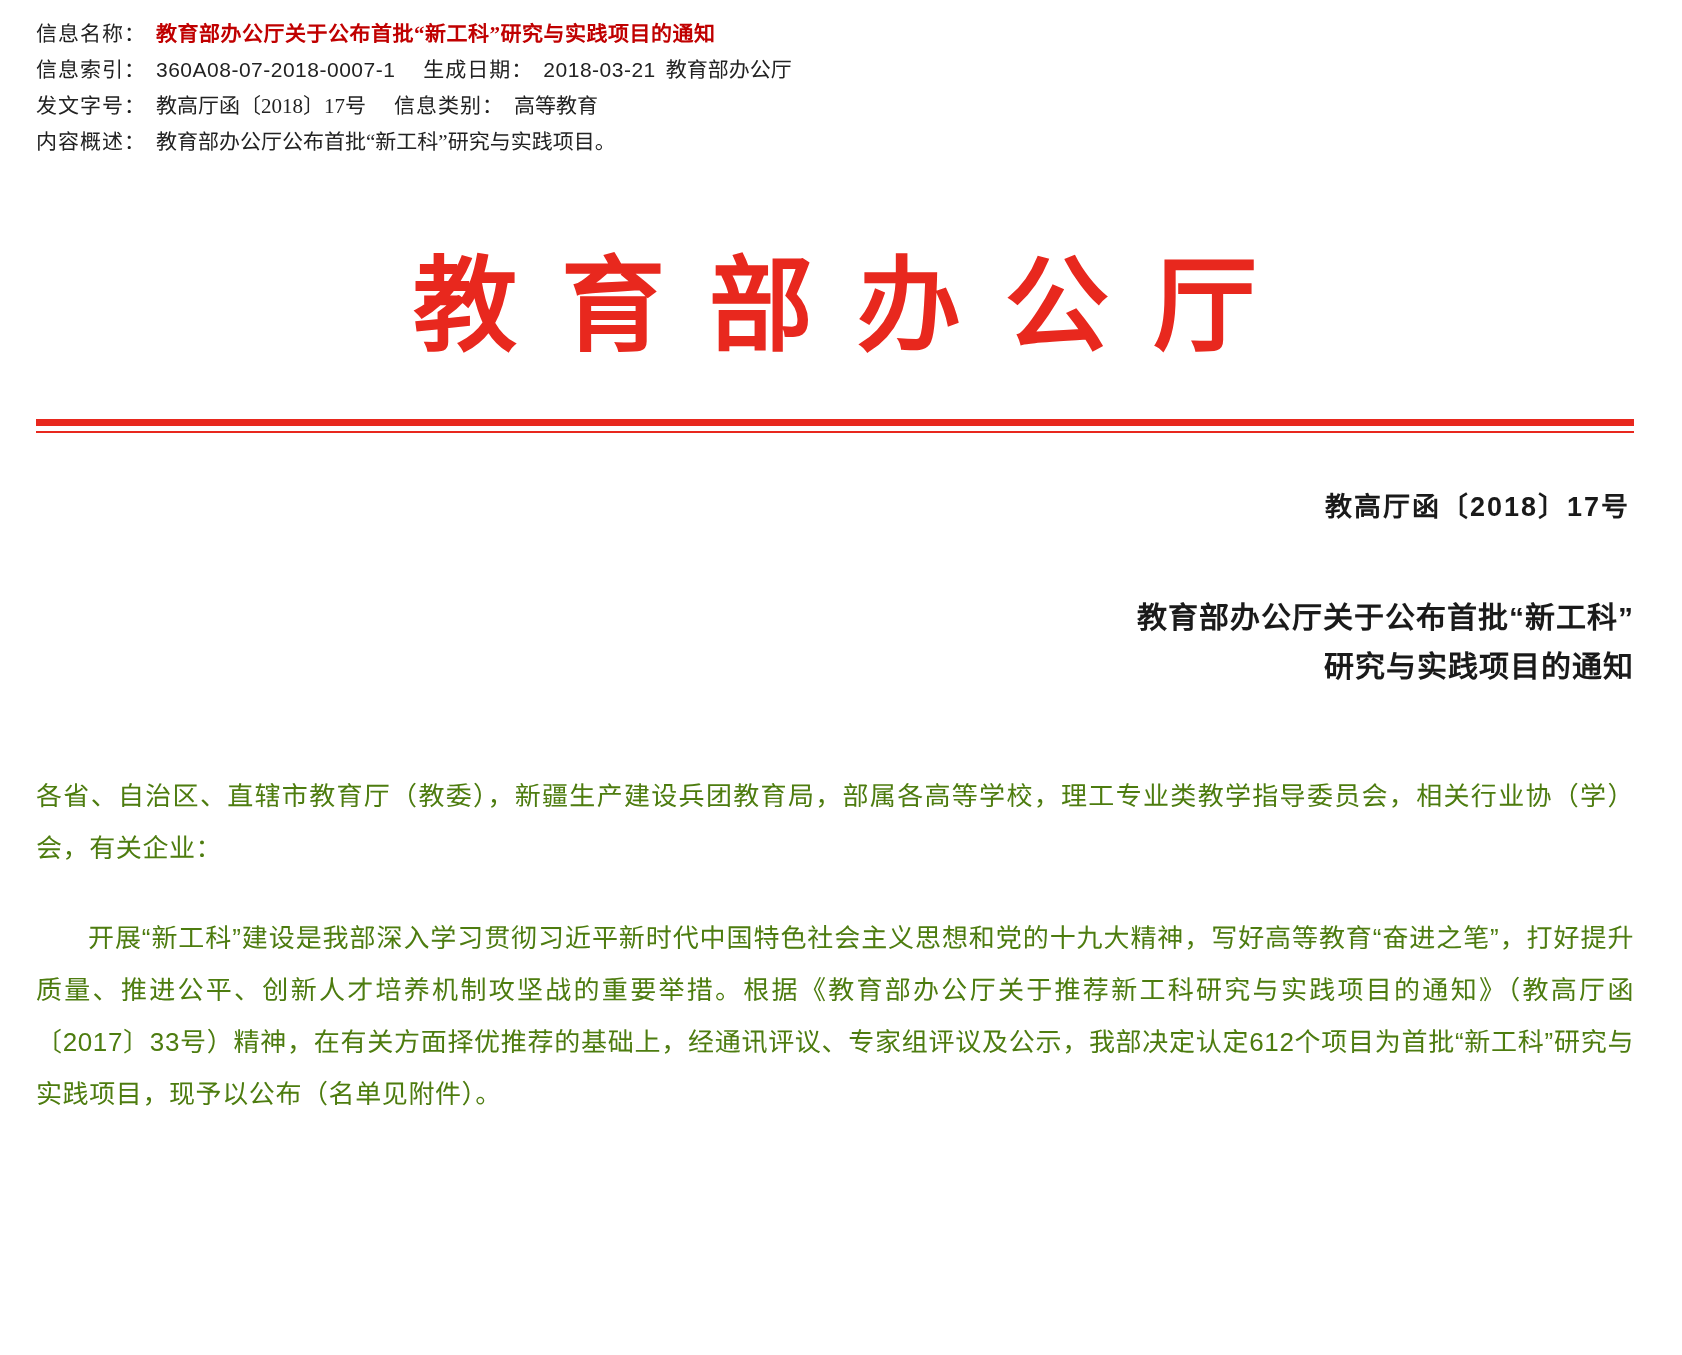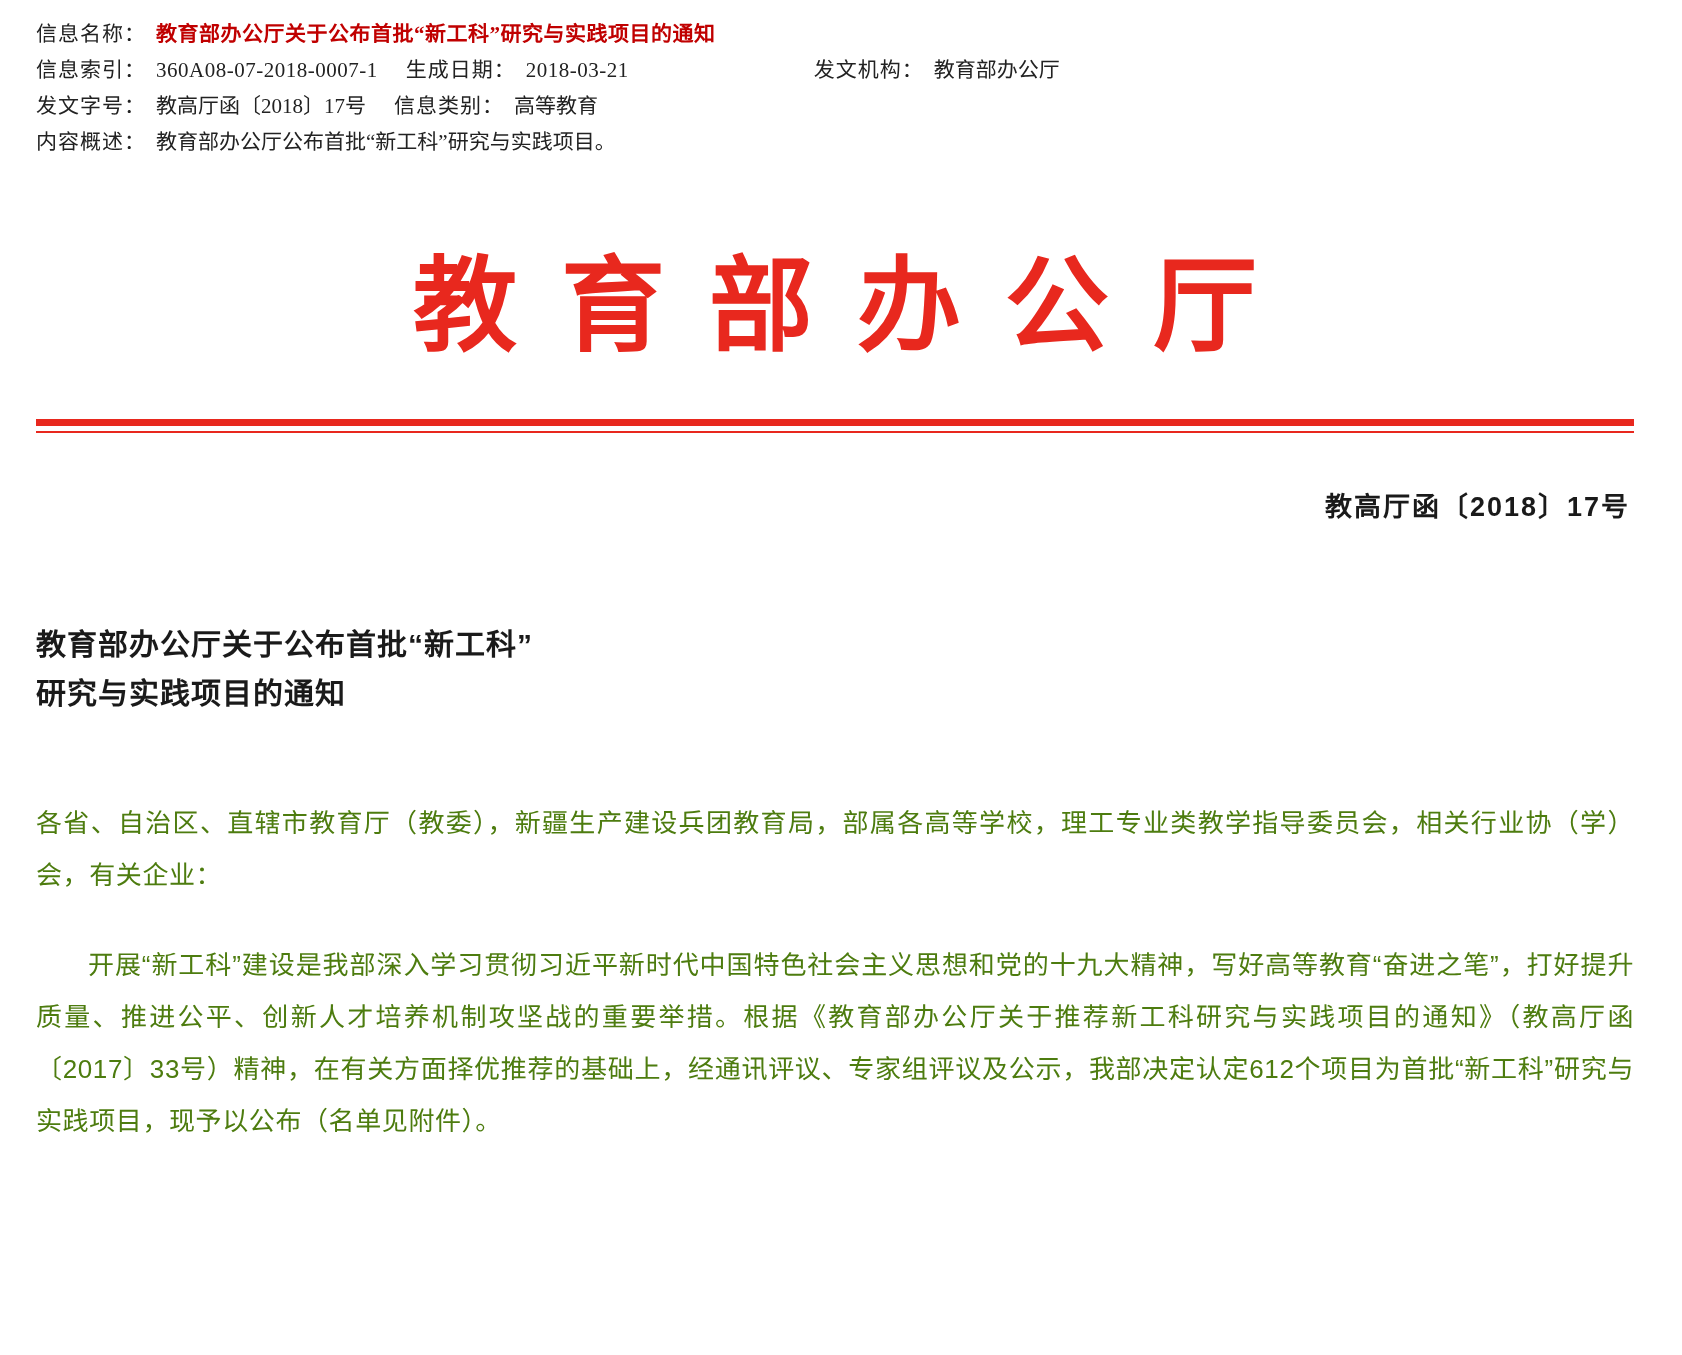--- a/index.html
+++ b/index.html
@@ -48,21 +48,21 @@
     letter-spacing: 0.5px;
   }
   .meta-col-2 {
     padding-left: 28px;
     text-align: right;
   }
   .meta-col-3 {
     padding-left: 185px;
   }
   .mono-ish {
-    font-family: Liberation Serif, serif;
+    font-family: Liberation Sans, sans-serif;
     letter-spacing: 0.5px;
   }
 
   
   .masthead {
     margin-top: 95px;
     text-align: center;
     color: #e8281e;
     font-family: "Liberation Serif", "DejaVu Serif", serif;
     font-weight: bold;
@@ -91,22 +91,22 @@
     text-align: right;
     font-size: 27px;
     font-weight: bold;
     letter-spacing: 2px;
     font-family: "Liberation Sans", "DejaVu Sans", sans-serif;
     padding-right: 4px;
   }
 
   
   .doc-title {
-    margin-top: 97px;
-    text-align: left;
+    margin-top: 70px;
+    text-align: right;
     font-size: 30px;
     font-weight: bold;
     line-height: 1.62;
     letter-spacing: 1px;
     font-family: "Liberation Sans", "DejaVu Sans", sans-serif;
   }
 
   
   .body-block {
     margin-top: 78px;
@@ -135,21 +135,20 @@
     <div class="meta-row">
       <span class="meta-label">信息名称：</span>
       <span class="meta-value title">教育部办公厅关于公布首批“新工科”研究与实践项目的通知</span>
     </div>
 
     <div class="meta-row">
       <span class="meta-label">信息索引：</span>
       <span class="meta-value mono-ish">360A08-07-2018-0007-1</span>
       <span class="meta-label meta-col-2">生成日期：</span>
       <span class="meta-value mono-ish">2018-03-21</span>
-      <span class="meta-label meta-col-3">发文机构：</span>
       <span class="meta-value">教育部办公厅</span>
     </div>
 
     <div class="meta-row">
       <span class="meta-label">发文字号：</span>
       <span class="meta-value">教高厅函〔2018〕17号</span>
       <span class="meta-label meta-col-2">信息类别：</span>
       <span class="meta-value">高等教育</span>
     </div>
 

